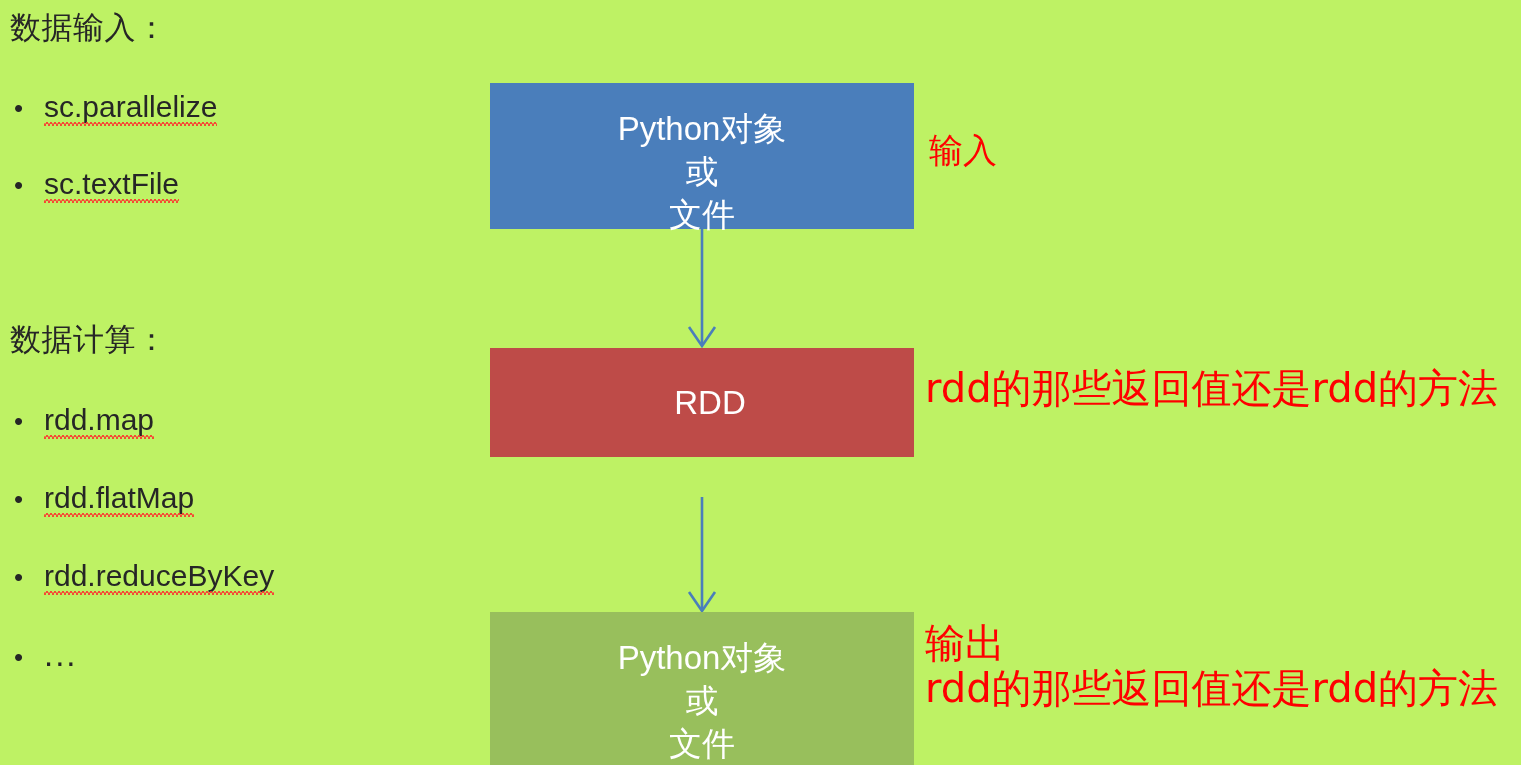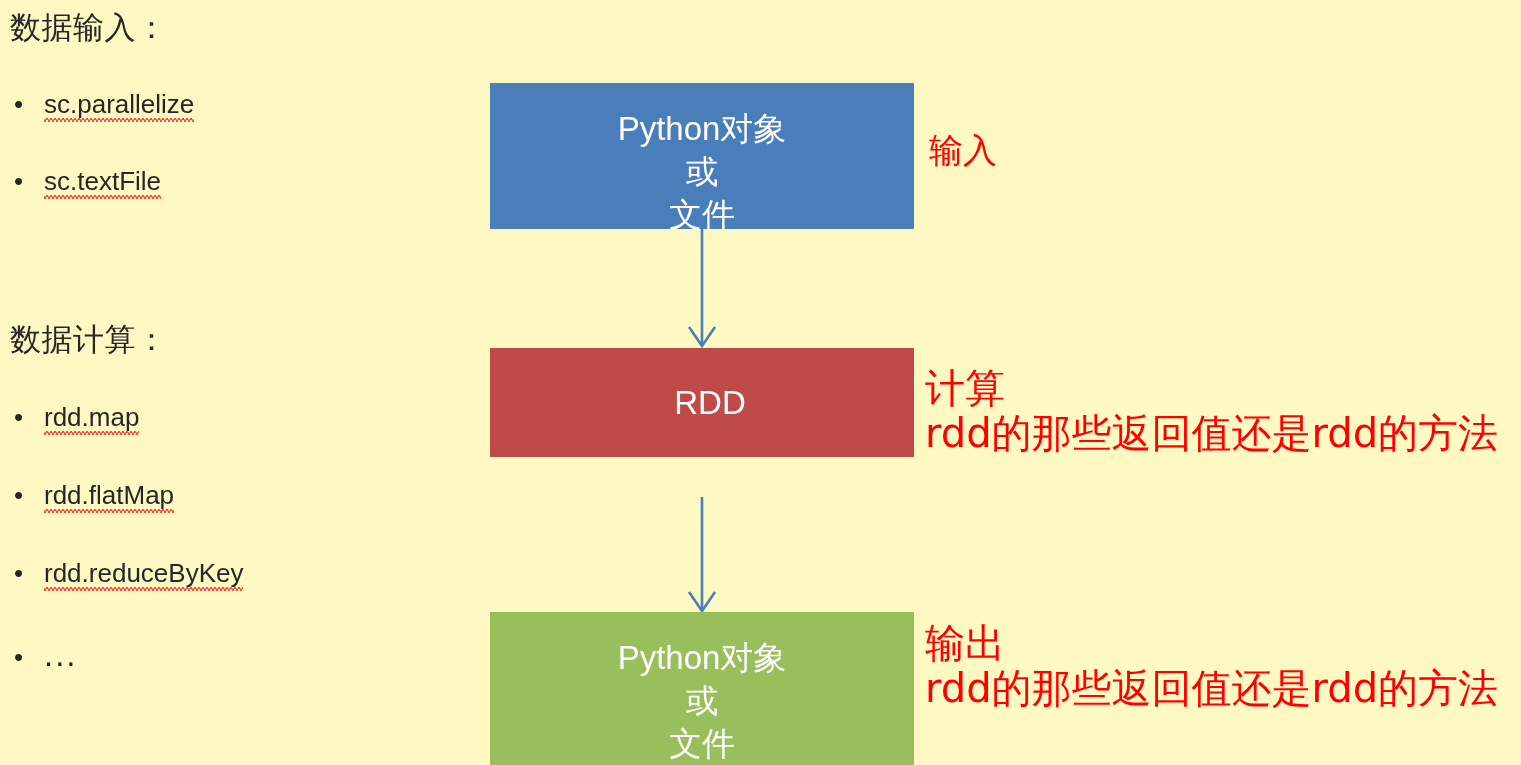--- a/index.html
+++ b/index.html
@@ -11,21 +11,21 @@
   body {
     font-family: "Liberation Sans", "DejaVu Sans", sans-serif;
     color: #262626;
     -webkit-font-smoothing: antialiased;
   }
   #canvas {
     position: relative;
     width: 1521px;
     height: 765px;
     overflow: hidden;
-    background: #fef9c3;
+    background: #bef264;
   }
 
   
   .section-heading {
     position: absolute;
     font-size: 31px;
     line-height: 1.15;
     color: #262626;
     white-space: nowrap;
     letter-spacing: 0.5px;
@@ -41,21 +41,21 @@
     display: inline-block;
     width: 30px;
     flex: 0 0 30px;
     font-size: 26px;
     line-height: 1;
     color: #262626;
     text-align: left;
   }
   .bullet-text {
     position: relative;
-    font-size: 26px;
+    font-size: 30px;
     line-height: 1.1;
     color: #262626;
     padding-bottom: 1px;
   }
   
   .spellcheck::after {
     content: "";
     position: absolute;
     left: 0;
     right: 0;
@@ -188,21 +188,20 @@
       <span class="box-line">或</span>
       <span class="box-line">文件</span>
     </div>
   </div>
 
   <div class="annotation ann-small" style="left:929px; top:131px;">
     <span class="ann-line">输入</span>
   </div>
 
   <div class="annotation ann-big" style="left:925px; top:366px;">
-    <span class="ann-line">计算</span>
     <span class="ann-line">rdd的那些返回值还是rdd的方法</span>
   </div>
 
   <div class="annotation ann-big" style="left:925px; top:621px;">
     <span class="ann-line">输出</span>
     <span class="ann-line">rdd的那些返回值还是rdd的方法</span>
   </div>
 
 </div>
 

